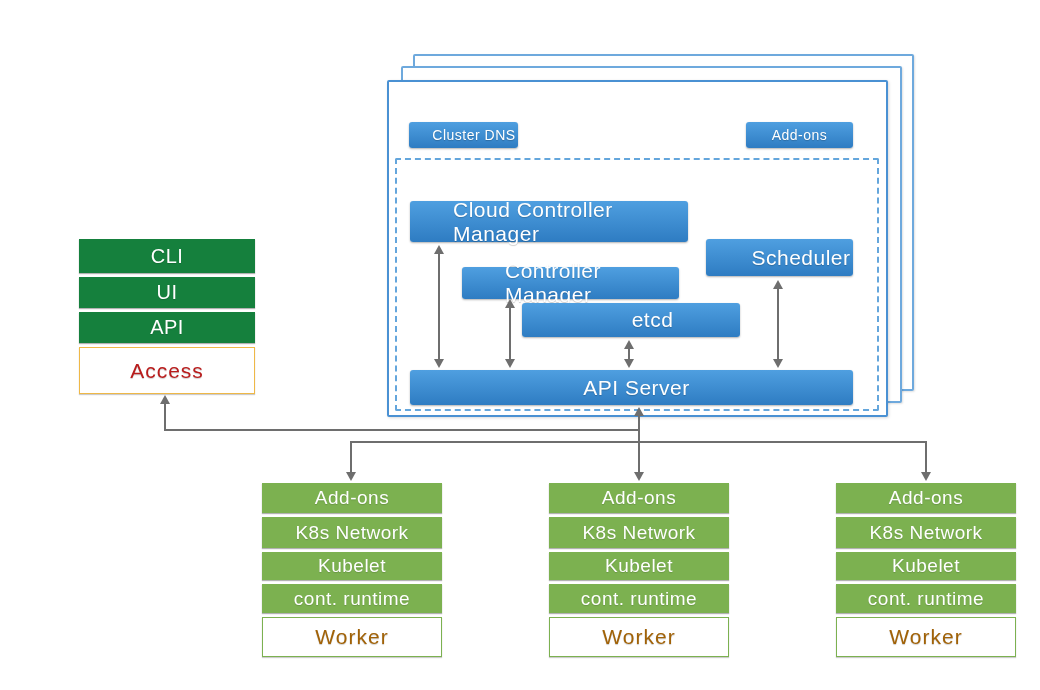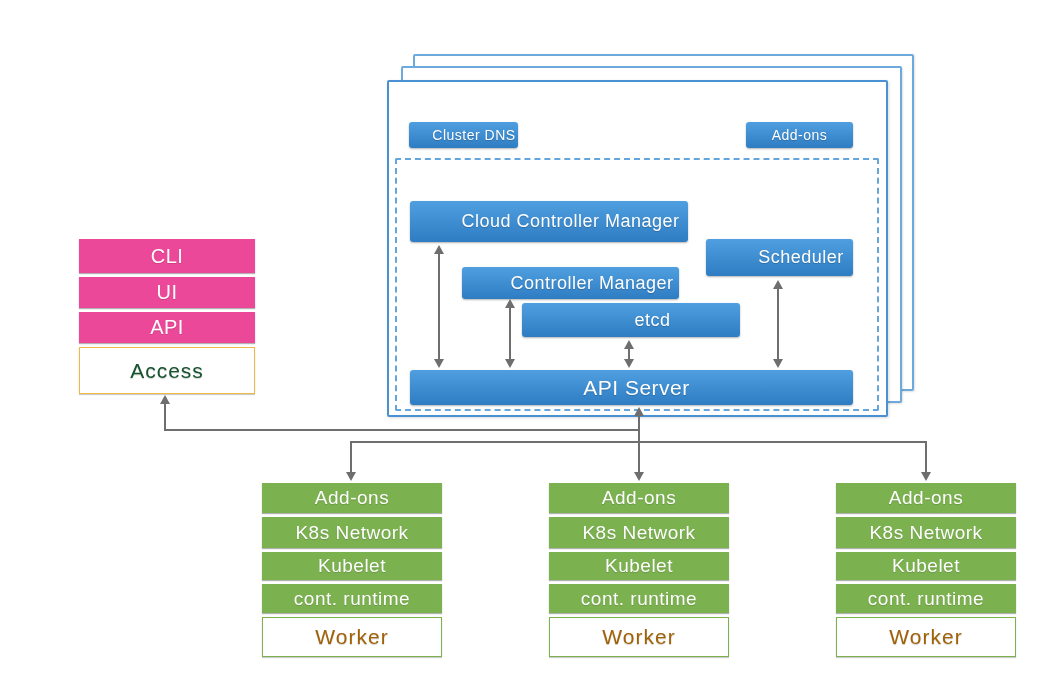--- a/index.html
+++ b/index.html
@@ -15,34 +15,34 @@
   .cr-title{position:absolute;text-align:center;font-size:21px;letter-spacing:1px;color:#55a0d9;}
   .dashed-panel{position:absolute;border:2px dashed #64a6dc;border-radius:2px;box-sizing:border-box;background:transparent;}
   
   .bluebox{
     position:absolute;display:flex;align-items:center;justify-content:center;
     background:linear-gradient(180deg,#4f9fe0 0%,#2e7cc2 100%);
     color:#ffffff;border-radius:3px;box-shadow:0 1px 2px rgba(0,0,0,.3);
     text-shadow:0 1px 1px rgba(0,0,0,.2);letter-spacing:.5px;box-sizing:border-box;
   }
   .fs14{font-size:14px;}
-  .fs19{font-size:18px;padding-left:43px;}
+  .fs19{font-size:21px;padding-left:43px;}
   .fs21{font-size:21px;padding-left:10px;}
   
   .orange-row{
     position:absolute;display:flex;align-items:center;justify-content:center;
-    background:#ec4899;color:#ffffff;font-size:20px;letter-spacing:.5px;
+    background:#15803d;color:#ffffff;font-size:20px;letter-spacing:.5px;
     box-shadow:0 1px 1px rgba(0,0,0,.3);text-shadow:0 1px 1px rgba(0,0,0,.15);box-sizing:border-box;
   }
   .outline-box{
     position:absolute;display:flex;align-items:center;justify-content:center;
     background:#ffffff;font-size:21px;letter-spacing:1px;box-sizing:border-box;
     text-shadow:0 1px 1px rgba(0,0,0,.2);box-shadow:0 1px 1px rgba(0,0,0,.2);
   }
-  .orange-outline{border:1px solid #efb847;color:#14532d;}
+  .orange-outline{border:1px solid #efb847;color:#b91c1c;}
   .green-outline{border:1px solid #7cb150;color:#a16207;}
   
   .green-row{
     position:absolute;display:flex;align-items:center;justify-content:center;
     background:#7cb150;color:#ffffff;font-size:19px;letter-spacing:.5px;
     box-shadow:0 1px 1px rgba(0,0,0,.3);text-shadow:0 1px 1px rgba(0,0,0,.15);box-sizing:border-box;
   }
   
   .vline{position:absolute;width:2px;background:#6e6e6e;}
   .hline{position:absolute;height:2px;background:#6e6e6e;}

